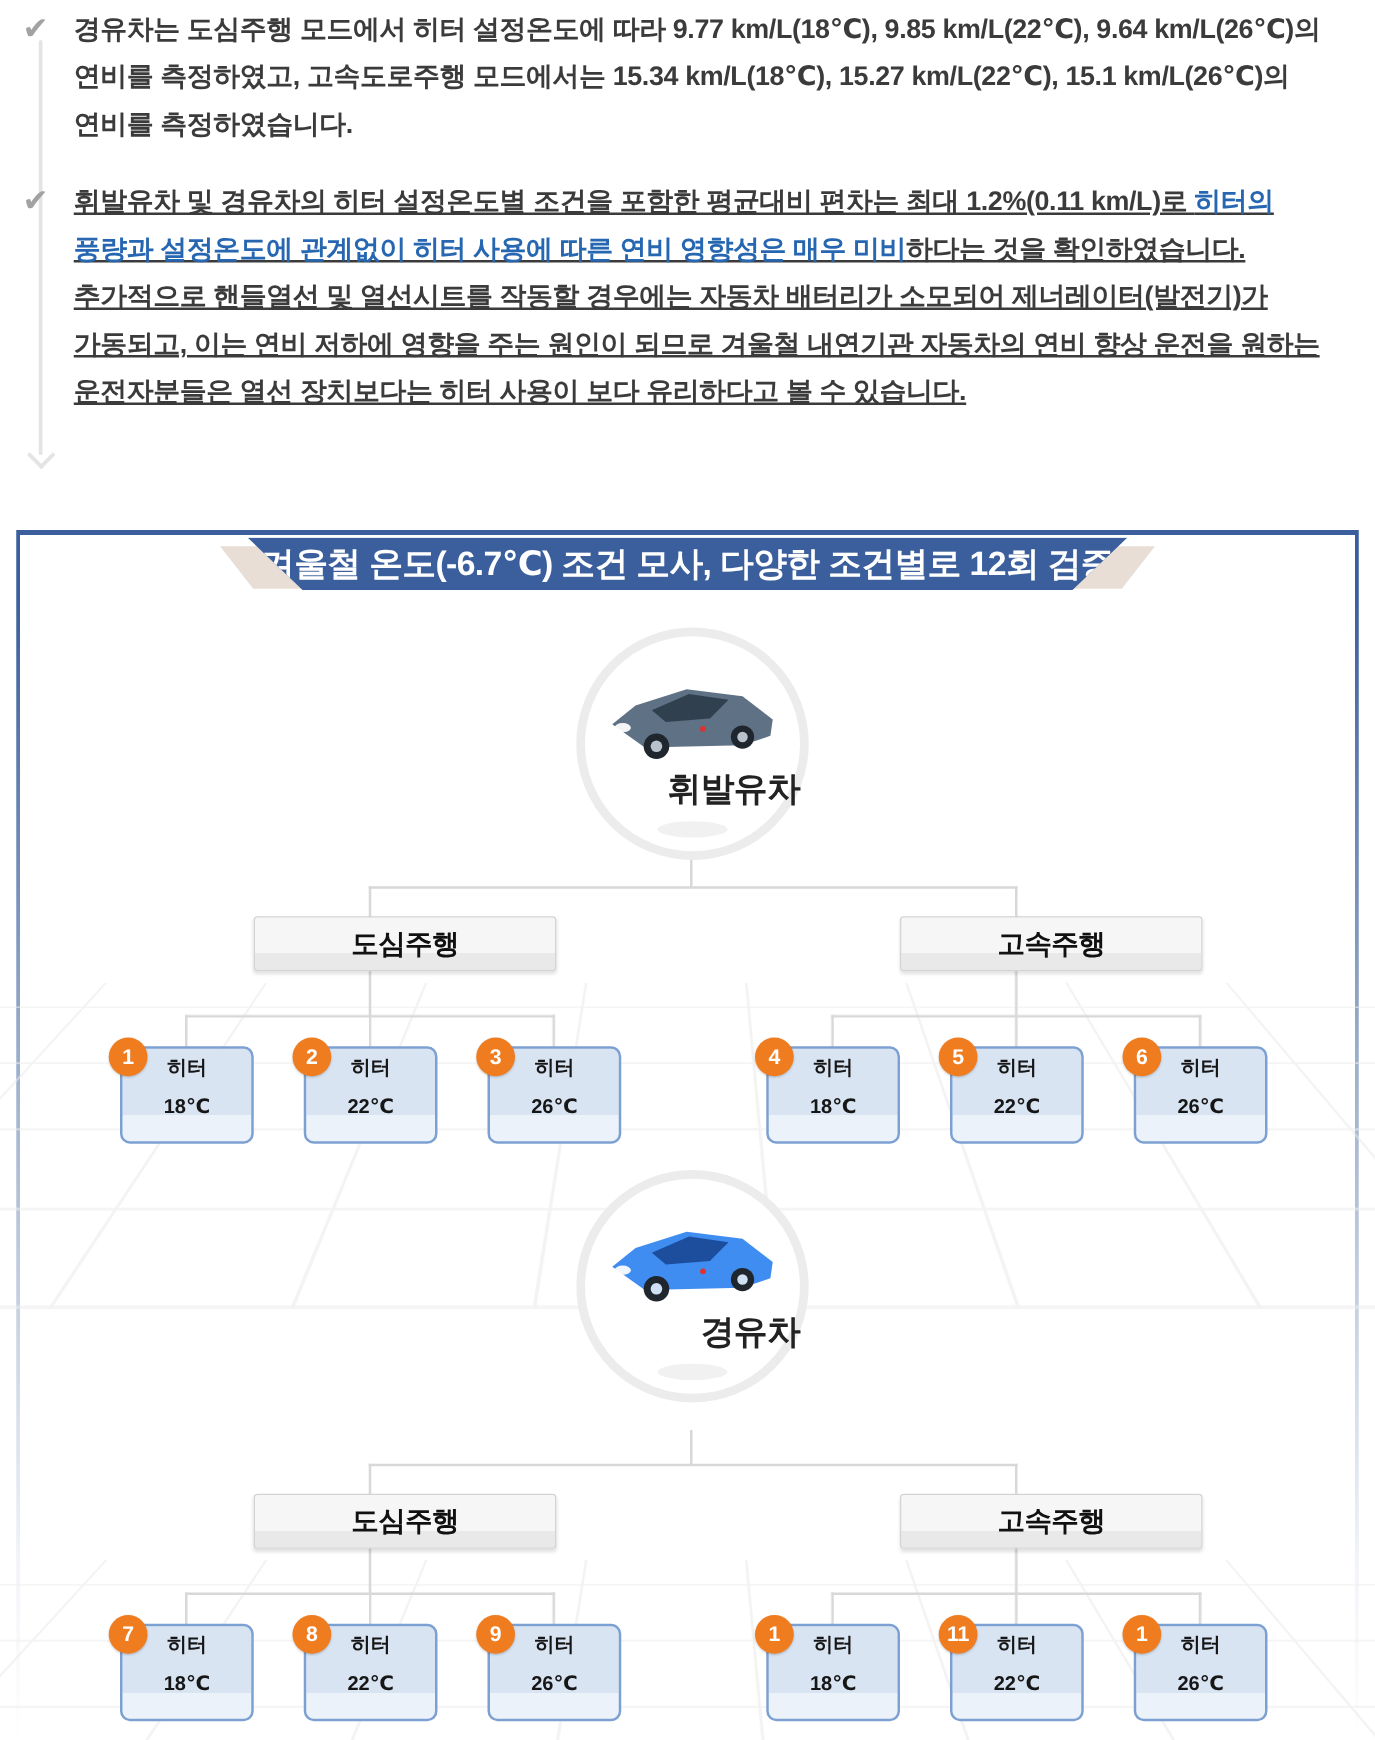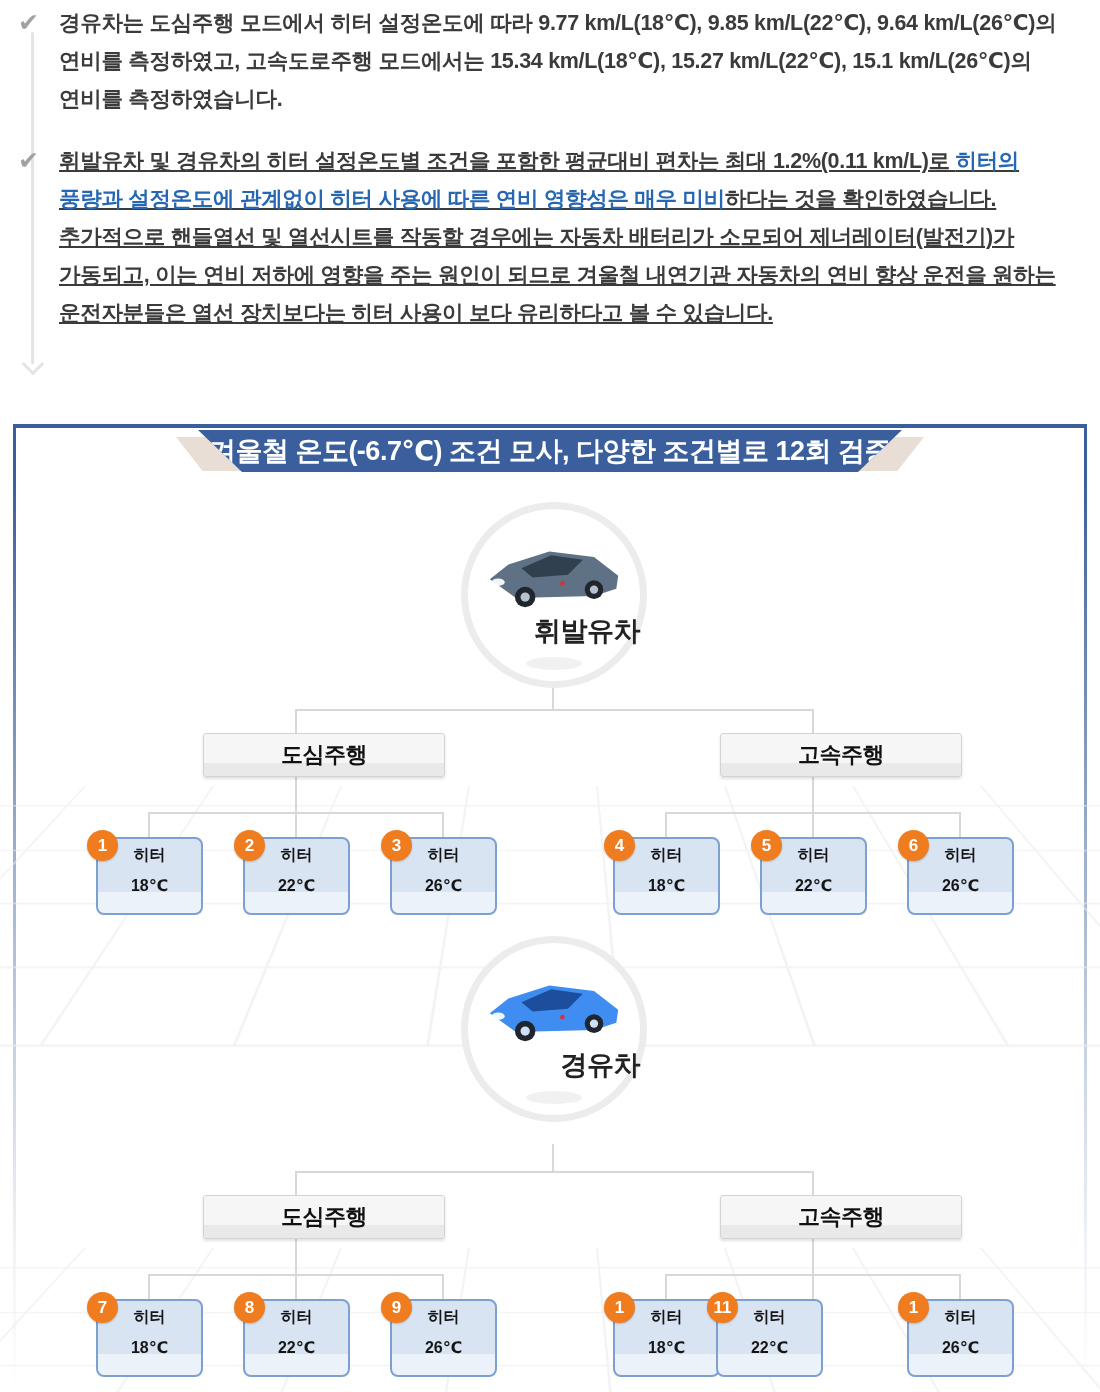--- a/index.html
+++ b/index.html
@@ -195,21 +195,21 @@
   <div class="node" style="left:374px;top:871px;">
     <span class="badge">9</span>
     <span class="t">히터</span>
     <span class="t">26℃</span>
   </div>
   <div class="node" style="left:597px;top:871px;">
     <span class="badge">1</span>
     <span class="t">히터</span>
     <span class="t">18℃</span>
   </div>
-  <div class="node" style="left:700px;top:871px;">
+  <div class="node" style="left:744px;top:871px;">
     <span class="badge">11</span>
     <span class="t">히터</span>
     <span class="t">22℃</span>
   </div>
   <div class="node" style="left:891px;top:871px;">
     <span class="badge">1</span>
     <span class="t">히터</span>
     <span class="t">26℃</span>
   </div>
 

